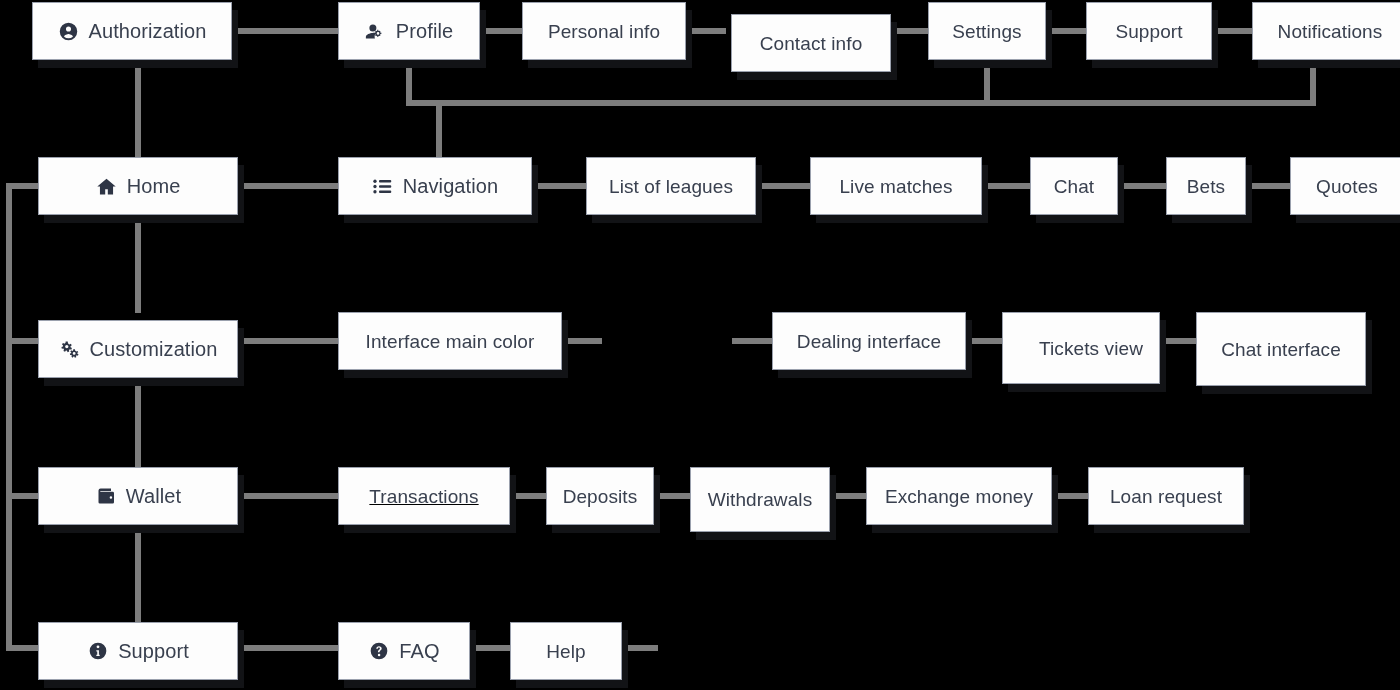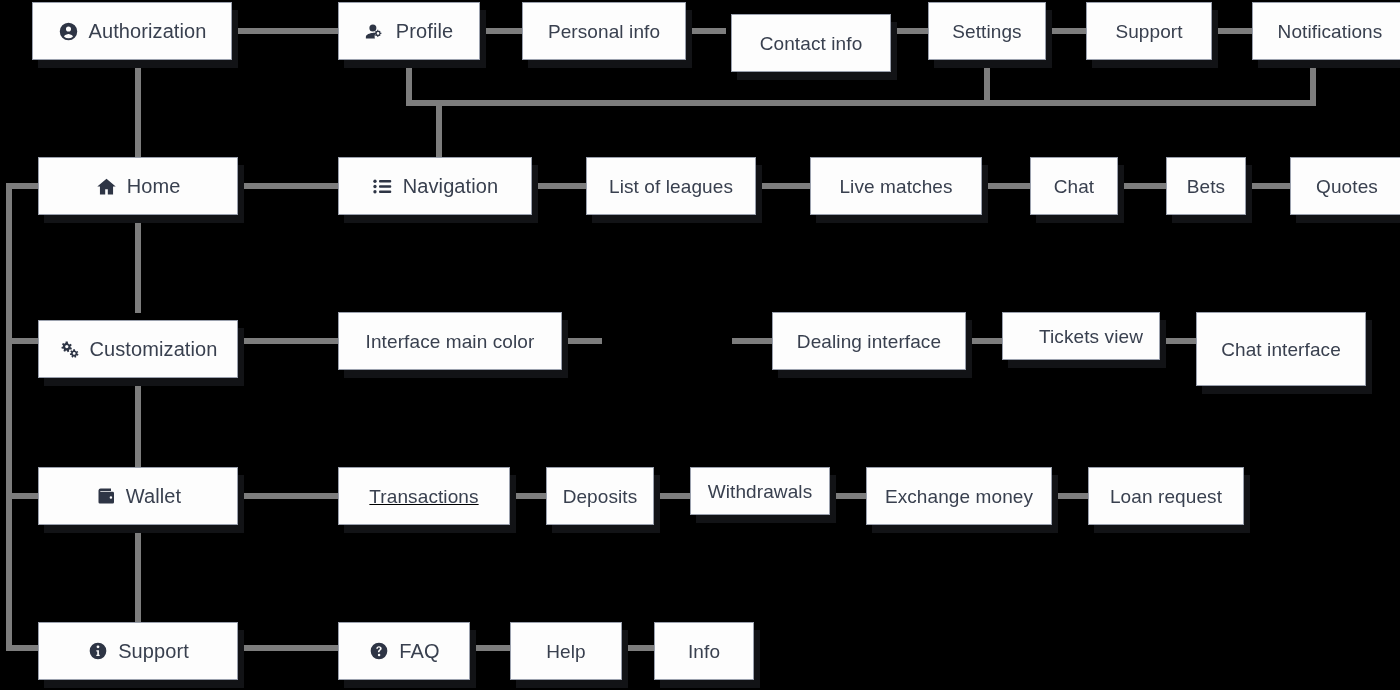--- a/index.html
+++ b/index.html
@@ -202,21 +202,21 @@
 
   <div class="node" style="left:338px;top:312px;width:224px;height:58px;">
     <span class="label">Interface main color</span>
   </div>
 
 
   <div class="node" style="left:772px;top:312px;width:194px;height:58px;">
     <span class="label">Dealing interface</span>
   </div>
 
-  <div class="node" style="left:1002px;top:312px;width:158px;height:48px;padding-left:20px;">
+  <div class="node" style="left:1002px;top:312px;width:158px;height:72px;padding-left:20px;">
     <span class="label">Tickets view</span>
   </div>
 
   <div class="node" style="left:1196px;top:312px;width:170px;height:74px;">
     <span class="label">Chat interface</span>
   </div>
 
   <div class="node lead" style="left:38px;top:467px;width:200px;height:58px;">
     <div class="row-inner">
       <span class="ico">
@@ -229,21 +229,21 @@
   </div>
 
   <div class="node" style="left:338px;top:467px;width:172px;height:58px;text-decoration:underline;">
     <span class="label">Transactions</span>
   </div>
 
   <div class="node" style="left:546px;top:467px;width:108px;height:58px;">
     <span class="label">Deposits</span>
   </div>
 
-  <div class="node" style="left:690px;top:467px;width:140px;height:48px;">
+  <div class="node" style="left:690px;top:467px;width:140px;height:65px;">
     <span class="label">Withdrawals</span>
   </div>
 
   <div class="node" style="left:866px;top:467px;width:186px;height:58px;">
     <span class="label">Exchange money</span>
   </div>
 
   <div class="node" style="left:1088px;top:467px;width:156px;height:58px;">
     <span class="label">Loan request</span>
   </div>
@@ -267,17 +267,14 @@
           </svg>
         </span>
       <span class="label">FAQ</span>
     </div>
   </div>
 
   <div class="node" style="left:510px;top:622px;width:112px;height:58px;">
     <span class="label">Help</span>
   </div>
 
-  <div class="node" style="left:654px;top:622px;width:100px;height:58px;">
-    <span class="label">Info</span>
-  </div>
 
 </div>
 
 </body></html>

